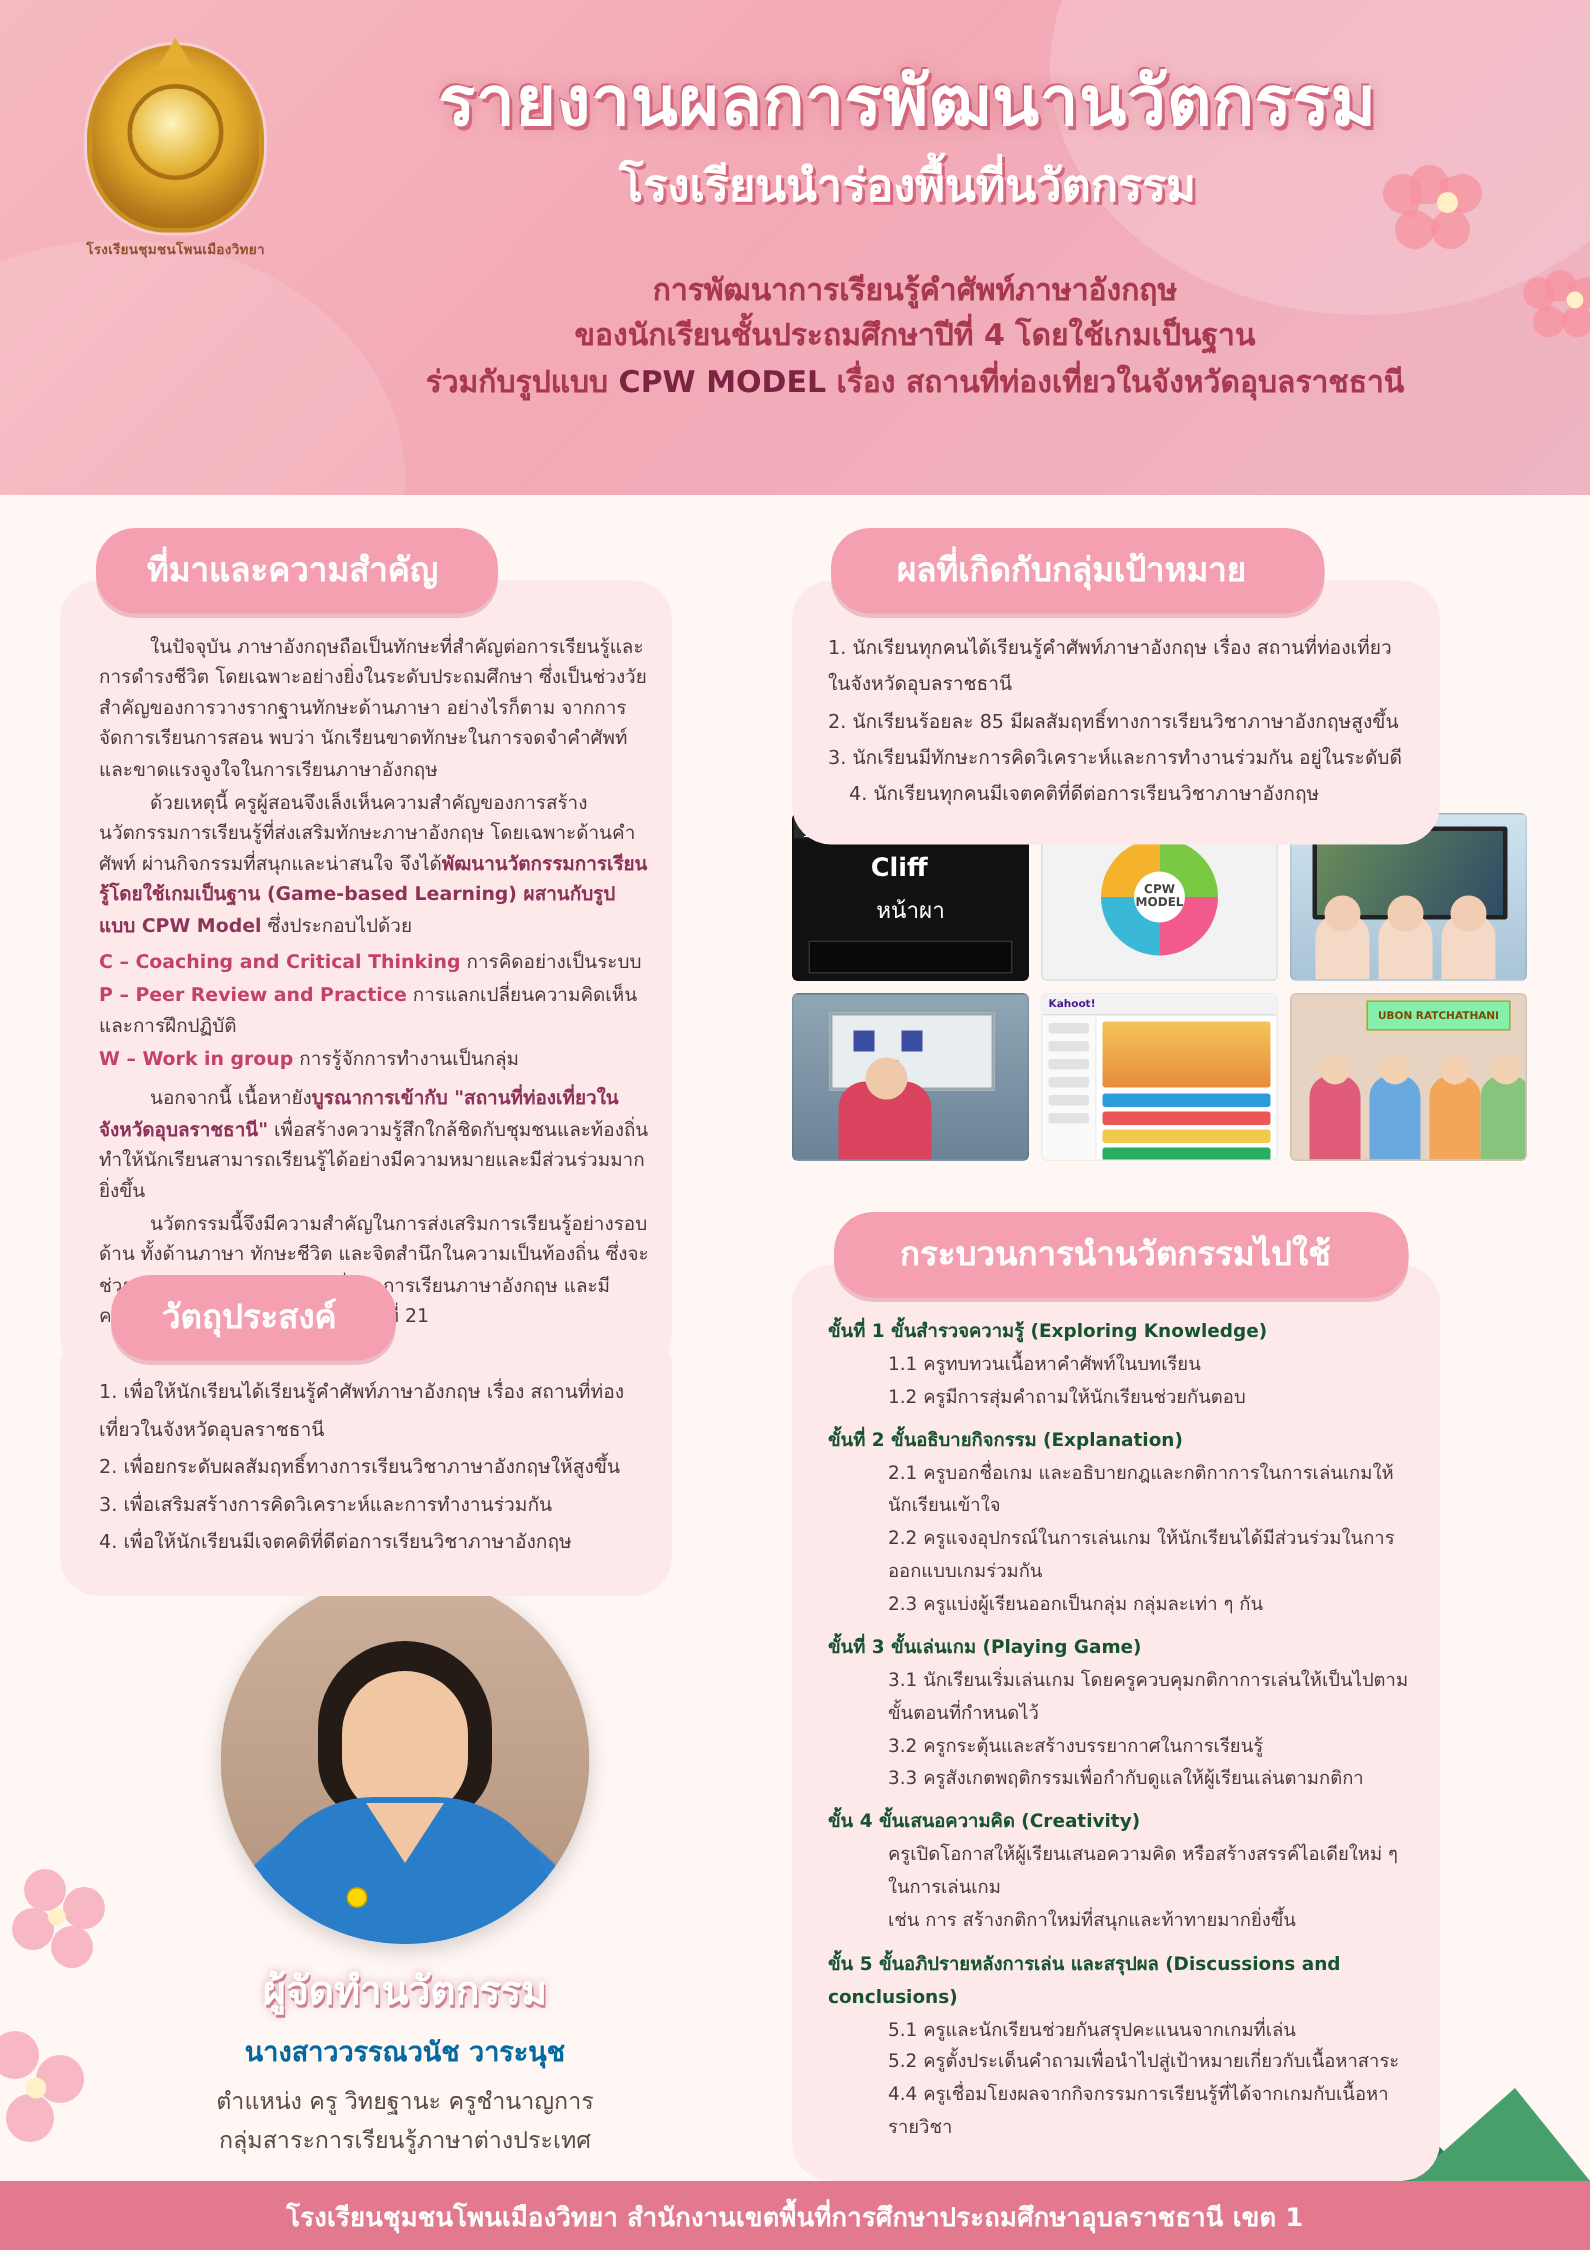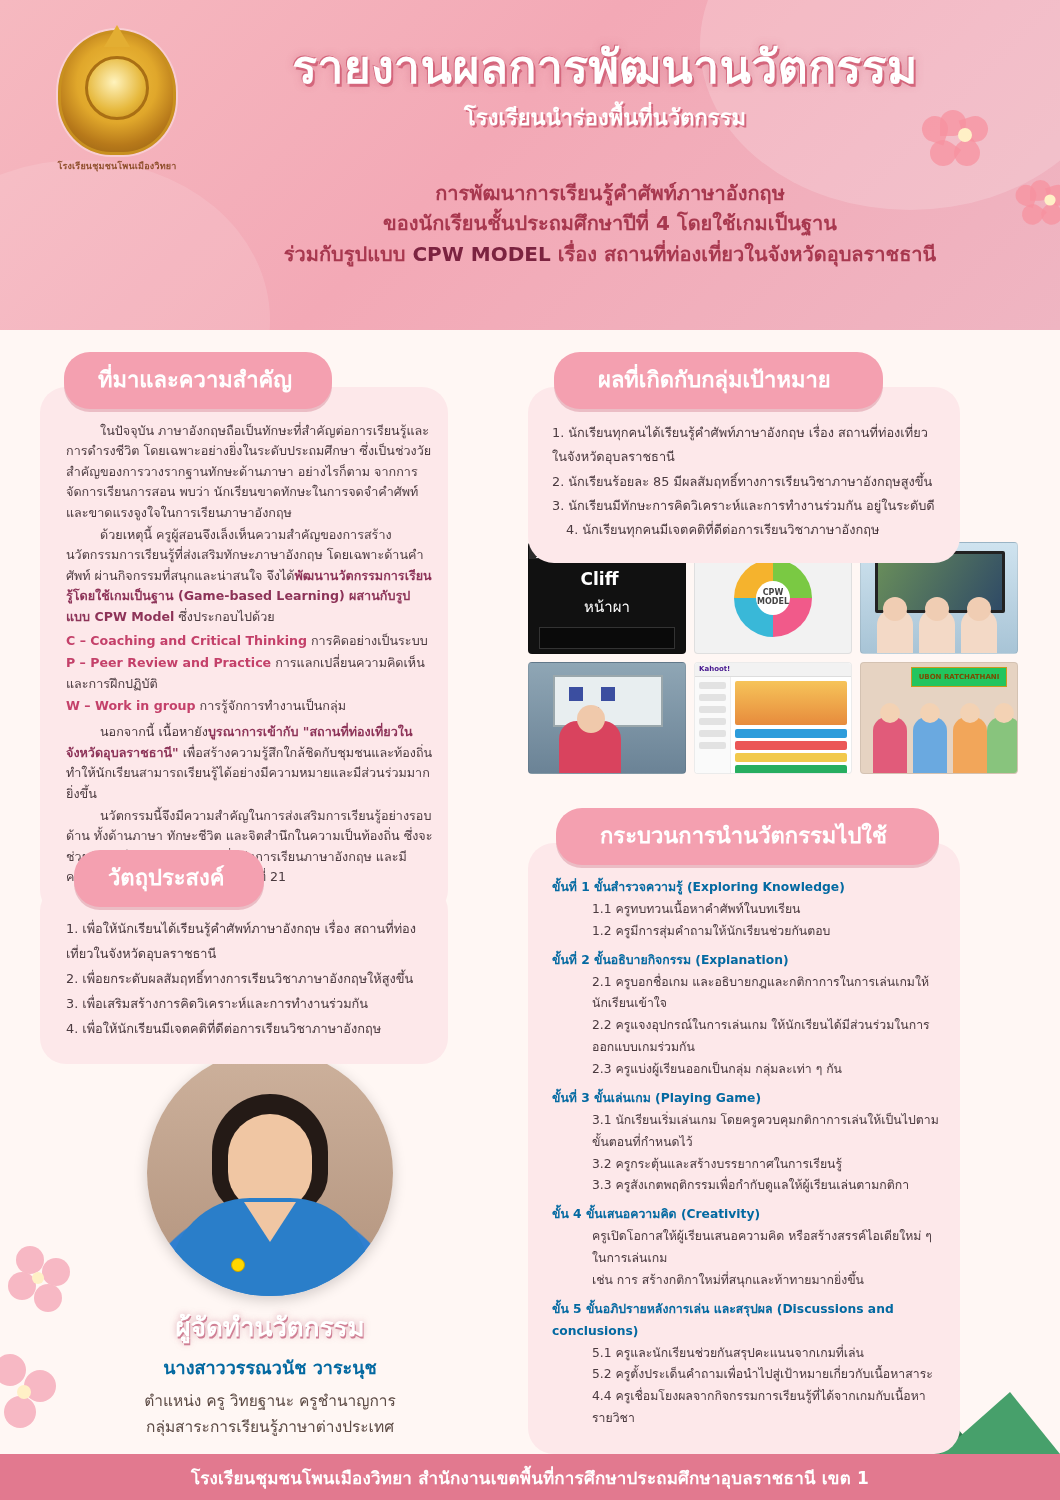--- a/index.html
+++ b/index.html
@@ -68,21 +68,21 @@
 
   .title-main {
     position:absolute; left: 210px; top: 42px; width: 790px; text-align:center; z-index:4;
   }
   .title-main .t1 {
     font-size: 46px; font-weight: bold; color: #ffffff;
     text-shadow: 2px 3px 0 #d4667c, -1px -1px 0 #d4667c, 0 0 10px rgba(180,60,90,.35);
     letter-spacing: .5px; line-height: 1.12;
   }
   .title-main .t2 {
-    margin-top: 6px; font-size: 22px; font-weight: bold; color: #ffffff;
+    margin-top: 6px; font-size: 30px; font-weight: bold; color: #ffffff;
     text-shadow: 2px 2px 0 #d4667c;
   }
   .title-sub {
     position:absolute; left: 200px; top: 178px; width: 820px; text-align:center; z-index:4;
     color:#a8384f; font-weight:bold; line-height:1.52; font-size: 20px;
   }
   .title-sub .cpw { color:#7b2340; }
 
   
   .content { position:relative; width:1060px; }
@@ -181,21 +181,21 @@
   .ph5 .side { position:absolute; top:14px; left:0; width:36px; bottom:0; background:#fafafa; border-right:1px solid #eee;}
   .ph5 .side i { display:block; height:7px; margin:5px 4px; background:#e2e2e2; border-radius:2px;}
   .ph5 .thumb { position:absolute; left:40px; top:18px; width:112px; height:44px;
     background:linear-gradient(#f6c45a,#e78b3c); border-radius:2px;}
   .ph5 .row { position:absolute; left:40px; width:112px; height:9px; border-radius:2px; }
   .ph5 .r1 { top:66px; background:#2d9cdb;} .ph5 .r2{ top:78px; background:#eb5757;}
   .ph5 .r3 { top:90px; background:#f2c94c;} .ph5 .r4{ top:102px; background:#27ae60;}
 
   .ph6 { background:#e6d3c2; }
   .ph6 .banner { position:absolute; top:4px; left:10px; right:10px; height:20px;
-    background:#22c55e; border:1px solid #c99a1e; color:#7a4b00; font-size:7px;
+    background:#86efac; border:1px solid #c99a1e; color:#7a4b00; font-size:7px;
     display:flex; align-items:center; justify-content:center; font-weight:bold;margin-left:40px;}
   .ph6 .kid { position:absolute; bottom:0; width:34px; height:56px; border-radius:14px 14px 0 0;}
   .ph6 .a{ left:12px; background:#e15b7a;} .ph6 .b{ left:52px; background:#6aa9e0;}
   .ph6 .c{ left:92px; background:#f2a65a;} .ph6 .d{ left:126px; background:#88c47d;}
   .ph6 .kid::after{ content:""; position:absolute; left:7px; top:-14px; width:20px; height:20px;
     border-radius:50%; background:#f3d2b4;}
 
   
   .author-wrap { position:absolute; left: 40px; width: 460px; text-align:center; }
   .author-photo {
@@ -229,21 +229,21 @@
   }
   .author-title {
     margin-top: 10px; font-size: 26px; font-weight:bold; color:#ffffff;
     text-shadow: 1px 2px 0 #cf7f94, 0 0 6px rgba(200,120,140,.6);
   }
   .author-name { margin-top: 6px; font-size: 18px; font-weight:bold; color:#0369a1; }
   .author-role { margin-top: 6px; font-size: 15.5px; color:#5c4a44; line-height:1.7; }
 
   
   .proc { font-size: 12.3px; color:#4a3a3f; line-height:1.78; }
-  .proc .step { font-weight:bold; color:#0369a1; margin-top: 7px; }
+  .proc .step { font-weight:bold; color:#14532d; margin-top: 7px; }
   .proc .step:first-child { margin-top: 0; }
   .proc .sub { padding-left: 40px; }
 
   
   .footer {
     position:absolute; left:0; bottom:0; width:1060px; height:46px;
     background:#e2798f; color:#ffffff; display:flex; align-items:center; justify-content:center;
     font-size: 17px; font-weight:bold; letter-spacing:.2px;
     z-index: 10;
   }

